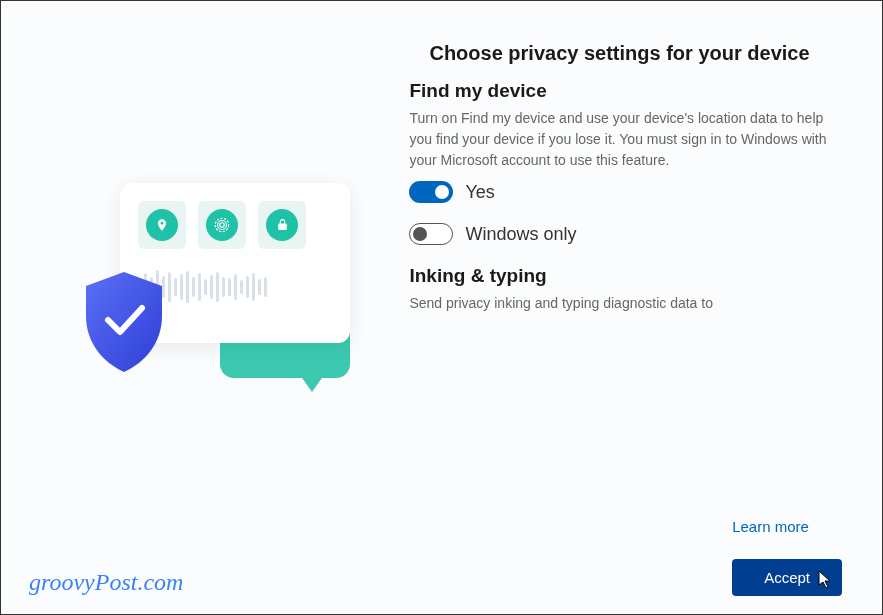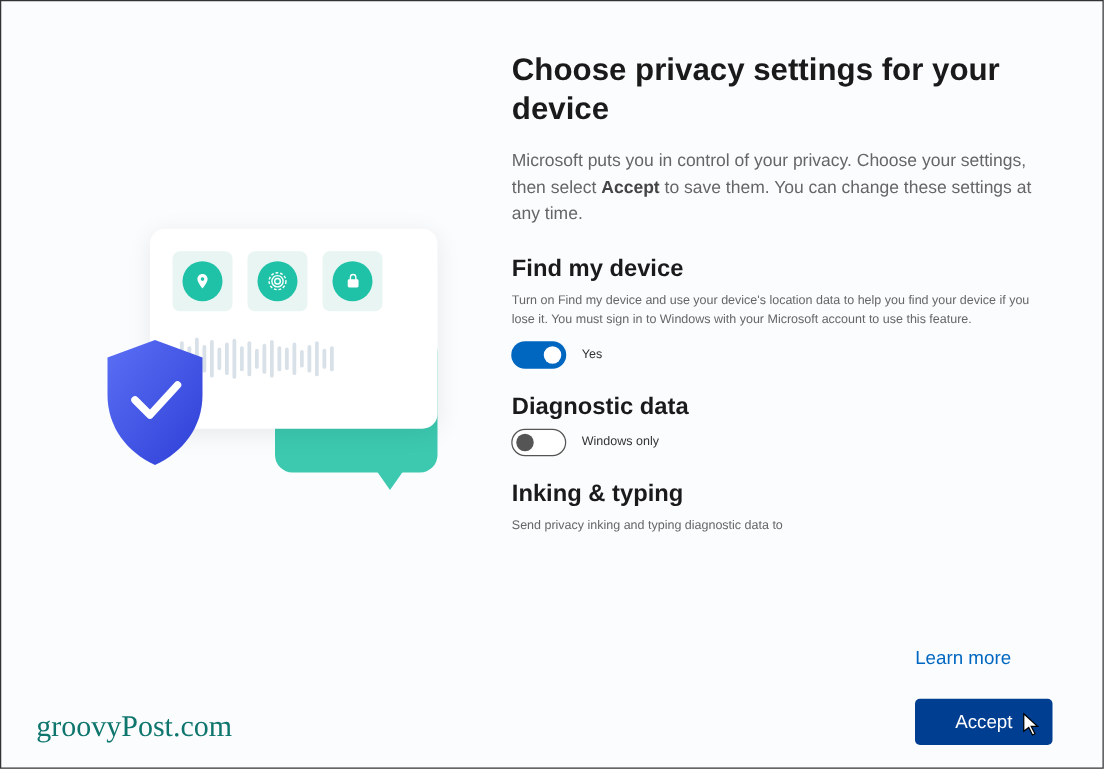--- a/index.html
+++ b/index.html
@@ -105,25 +105,26 @@
       border-right: 14px solid transparent;
       border-top: 20px solid #3cc9b0;
     }
     .card { z-index: 2; }
     .right-panel {
       width: 55%;
       padding: 10px 35px 0 10px;
       overflow: hidden;
     }
     h1 {
-      font-size: 25px;
+      font-size: 20px;
       font-weight: 600;
       color: #1a1a1a;
       margin-bottom: 14px;
       line-height: 1.25;
+      margin-left: 20px;
     }
     .intro {
       font-size: 14px;
       color: #666;
       line-height: 1.5;
       margin-bottom: 24px;
     }
     .intro strong {
       color: #444;
       font-weight: 600;
@@ -131,21 +132,21 @@
     .setting {
       margin-bottom: 20px;
     }
     .setting-title {
       font-size: 19px;
       font-weight: 600;
       color: #1a1a1a;
       margin-bottom: 6px;
     }
     .setting-desc {
-      font-size: 10px;
+      font-size: 14px;
       color: #666;
       line-height: 1.5;
       margin-bottom: 10px;
     }
     .toggle-row {
       display: flex;
       align-items: center;
       gap: 12px;
     }
     .toggle {
@@ -172,21 +173,21 @@
     }
     .toggle.on .toggle-knob {
       background: #fff;
       right: 4px;
     }
     .toggle.off .toggle-knob {
       background: #555;
       left: 3px;
     }
     .toggle-label {
-      font-size: 10px;
+      font-size: 18px;
       color: #333;
     }
     .footer {
       position: absolute;
       bottom: 18px;
       right: 40px;
       display: flex;
       gap: 24px;
       flex-direction: column;
     }
@@ -205,22 +206,23 @@
       font-size: 15px;
       border-radius: 4px;
       cursor: pointer;
       position: relative;
     }
     .watermark {
       position: absolute;
       bottom: 18px;
       left: 28px;
       font-family: Georgia, serif;
+      font-style: italic;
       font-size: 24px;
-      color: #0f766e;
+      color: #3b82f6;
     }
     .cursor {
       position: absolute;
       bottom: 24px;
       right: 48px;
       z-index: 10;
     }
   </style>
 </head>
 <body>
@@ -288,37 +290,33 @@
           </linearGradient>
         </defs>
         <path d="M46 4 L84 18 V48 C84 74 68 94 46 104 C24 94 8 74 8 48 V18 Z" fill="url(#sg)"></path>
         <path d="M30 52 L42 64 L64 40" stroke="#fff" stroke-width="6" fill="none" stroke-linecap="round" stroke-linejoin="round"></path>
       </svg>
     </div>
   </div>
 
   <div class="right-panel">
     <h1>Choose privacy settings for your device</h1>
-    <p class="intro">
-      <span>Microsoft puts you in control of your privacy. Choose your settings, then select </span><strong>Accept</strong><span> to save them. You can change these settings at any time.</span>
-    </p>
 
     <div class="setting">
       <div class="setting-title">Find my device</div>
       <div class="setting-desc">Turn on Find my device and use your device's location data to help you find your device if you lose it. You must sign in to Windows with your Microsoft account to use this feature.</div>
       <div class="toggle-row">
         <div class="toggle on">
           <div class="toggle-knob"></div>
         </div>
         <span class="toggle-label">Yes</span>
       </div>
     </div>
 
     <div class="setting">
-      <div class="setting-title">Diagnostic data</div>
       <div class="toggle-row">
         <div class="toggle off">
           <div class="toggle-knob"></div>
         </div>
         <span class="toggle-label">Windows only</span>
       </div>
     </div>
 
     <div class="setting">
       <div class="setting-title">Inking &amp; typing</div>

